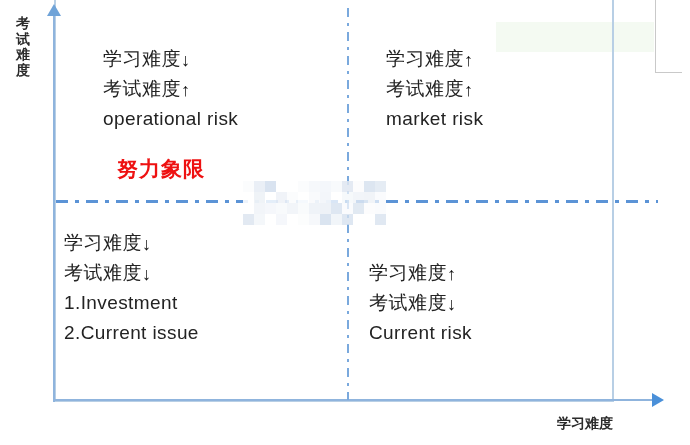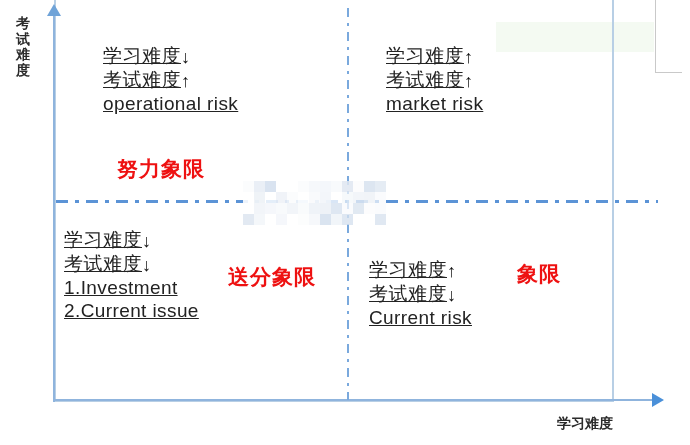--- a/index.html
+++ b/index.html
@@ -141,23 +141,22 @@
     font-weight: 700;
     color: #2b2b2b;
     white-space: nowrap;
   }
 
   
   .qtext {
     position: absolute;
     color: #232323;
     font-size: 19px;
-    line-height: 23px;
+    line-height: 30px;
     white-space: nowrap;
-    text-decoration: underline;
   }
   .qtext .cn { font-weight: 500; letter-spacing: 0.5px; }
   .qtext .en { letter-spacing: 0.4px; }
   .arrow-glyph {
     font-weight: 900;
     font-size: 18px;
     display: inline-block;
     transform: translateY(1px);
     color: #111111;
   }
@@ -235,29 +234,27 @@
     <div><span class="cn">考试难度</span><span class="arrow-glyph">↑</span></div>
     <div class="en">market risk</div>
   </div>
 
   <div class="qtext" id="q-bl">
     <div><span class="cn">学习难度</span><span class="arrow-glyph">↓</span></div>
     <div><span class="cn">考试难度</span><span class="arrow-glyph">↓</span></div>
     <div class="en">1.Investment</div>
     <div class="en">2.Current issue</div>
   </div>
-  <div class="tag-red" id="tag-bl">送分象限</div>
 
   <div class="qtext" id="q-br">
     <div><span class="cn">学习难度</span><span class="arrow-glyph">↑</span></div>
     <div><span class="cn">考试难度</span><span class="arrow-glyph">↓</span></div>
     <div class="en">Current risk</div>
   </div>
   <div class="tag-red" id="tag-br">
-    <div>象限</div>
   </div>
 
   <div class="mosaic" id="mosaic">
       <i style="left: 0px; top: 0px; width: 11px; height: 11px; background: rgb(251, 252, 253); opacity: 0.88;"></i>
       <i style="left: 11px; top: 0px; width: 11px; height: 11px; background: rgb(233, 238, 245); opacity: 0.95;"></i>
       <i style="left: 22px; top: 0px; width: 11px; height: 11px; background: rgb(213, 224, 238); opacity: 0.9;"></i>
       <i style="left: 33px; top: 0px; width: 11px; height: 11px; background: rgb(255, 255, 255); opacity: 0.8;"></i>
       <i style="left: 44px; top: 0px; width: 11px; height: 11px; background: rgb(255, 255, 255); opacity: 0.77;"></i>
       <i style="left: 55px; top: 0px; width: 11px; height: 11px; background: rgb(251, 252, 253); opacity: 0.94;"></i>
       <i style="left: 66px; top: 0px; width: 11px; height: 11px; background: rgb(243, 246, 250); opacity: 0.79;"></i>

